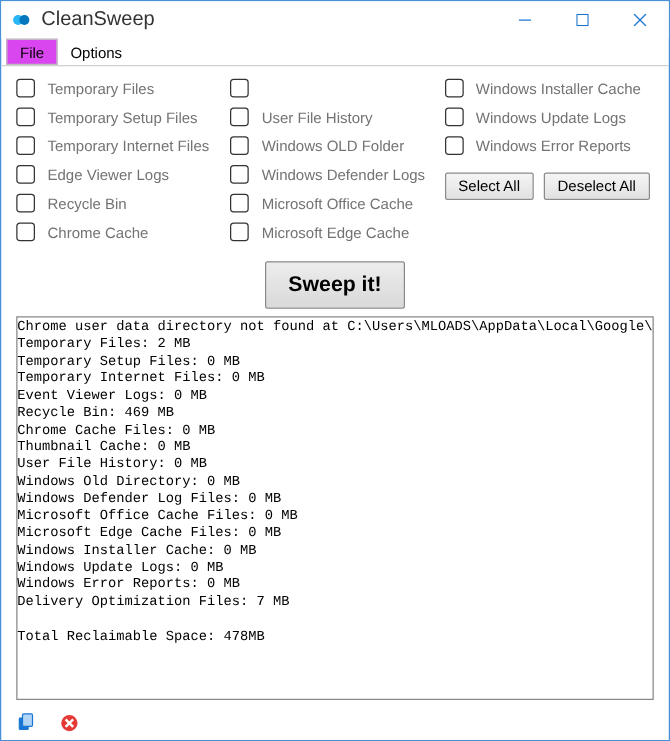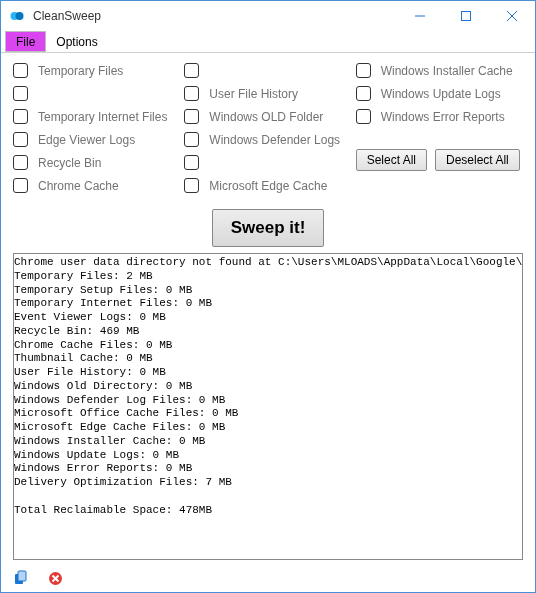--- a/index.html
+++ b/index.html
@@ -21,21 +21,21 @@
     align-items: center;
     padding-left: 8px;
   }
   .titlebar .app-icon {
     width: 16px; height: 16px;
     display: flex; align-items: center; justify-content: center;
   }
   .titlebar .app-title {
     margin-left: 8px;
     color: #333;
-    font-size: 12px;
+    font-size: 16px;
     flex: 1;
   }
   .titlebar .win-controls { display: flex; }
   .titlebar .win-btn {
     width: 46px; height: 30px;
     display: flex; align-items: center; justify-content: center;
     color: #1976d2;
   }
   .titlebar .win-btn svg { stroke: #1976d2; }
   .menubar {
@@ -85,21 +85,21 @@
     background: linear-gradient(#f5f5f5,#e1e1e1);
     border: 1px solid #8a8a8a;
     border-radius: 2px;
     font-size: 12px;
     padding: 3px 10px;
     cursor: pointer;
   }
   .side-btns {
     display: flex;
     gap: 8px;
-    margin-top: 17px;
+    margin-top: 6px;
     justify-content: flex-start;
   }
   .sweep-btn {
     display: block;
     margin: 8px auto 6px auto;
     font-size: 17px;
     font-weight: bold;
     padding: 8px 18px;
     background: linear-gradient(#ededed,#d9d9d9);
     border: 1px solid #888;
@@ -162,20 +162,21 @@
 
 <div class="content">
   <div class="grid">
     <div class="col" id="col1">
         <div class="chk-row">
           <span class="chk"></span>
           <span class="chk-label">Temporary Files</span>
         </div>
         <div class="chk-row">
           <span class="chk"></span>
+          <span class="chk-label">Temporary Setup Files</span>
         </div>
         <div class="chk-row">
           <span class="chk"></span>
           <span class="chk-label">Temporary Internet Files</span>
         </div>
         <div class="chk-row">
           <span class="chk"></span>
           <span class="chk-label">Edge Viewer Logs</span>
         </div>
         <div class="chk-row">
@@ -198,20 +199,21 @@
         <div class="chk-row">
           <span class="chk"></span>
           <span class="chk-label">Windows OLD Folder</span>
         </div>
         <div class="chk-row">
           <span class="chk"></span>
           <span class="chk-label">Windows Defender Logs</span>
         </div>
         <div class="chk-row">
           <span class="chk"></span>
+          <span class="chk-label">Microsoft Office Cache</span>
         </div>
         <div class="chk-row">
           <span class="chk"></span>
           <span class="chk-label">Microsoft Edge Cache</span>
         </div>
       </div>
     <div class="col">
       <div id="col3">
           <div class="chk-row">
             <span class="chk"></span>

